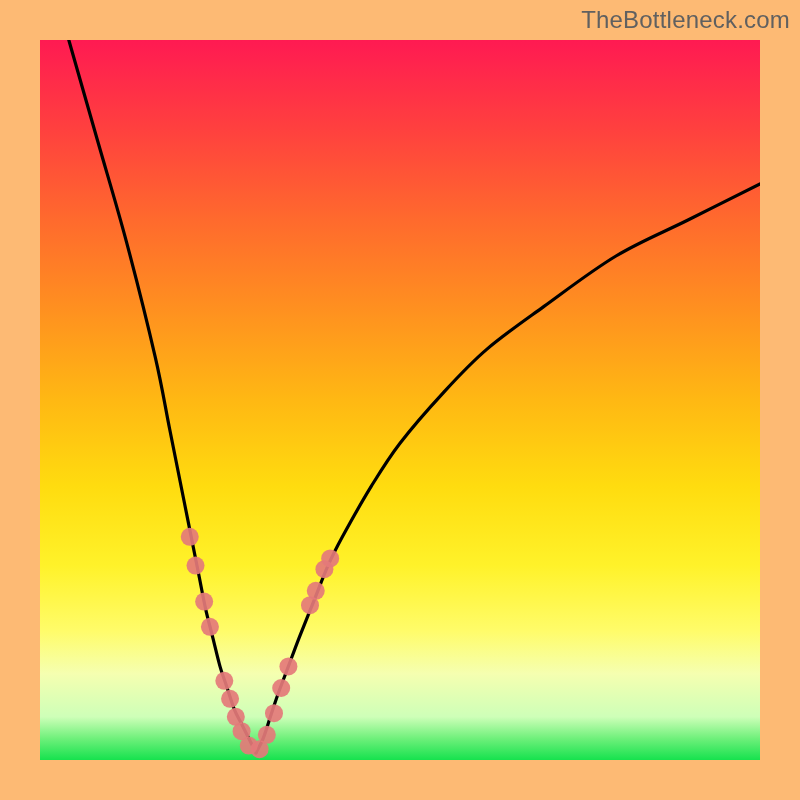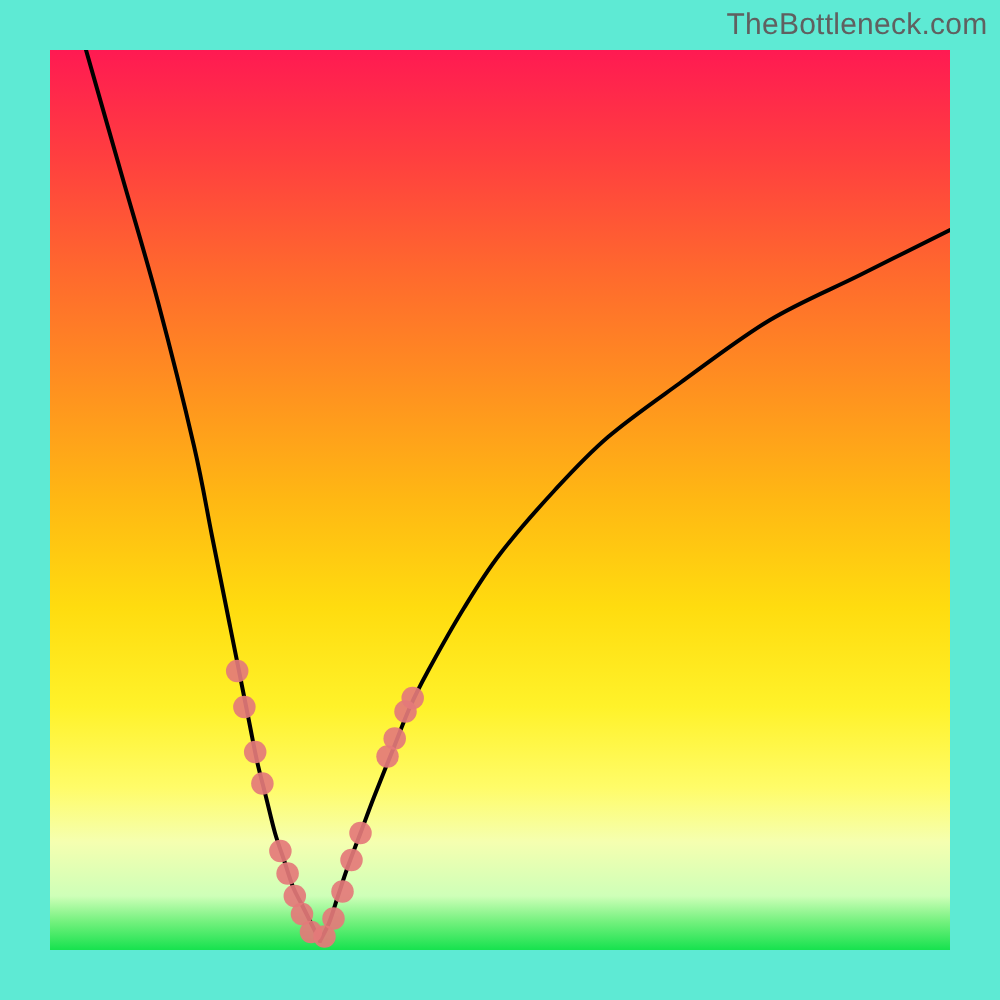--- a/index.html
+++ b/index.html
@@ -8,21 +8,21 @@
     width: 800px;
     height: 800px;
     background: #000;
     font-family: Arial, Helvetica, sans-serif;
     overflow: hidden;
   }
   .frame {
     position: relative;
     width: 800px;
     height: 800px;
-    background: #5eead4;
+    background: #fdba74;
   }
   .plot-area {
     position: absolute;
     left: 40px;
     top: 40px;
     width: 720px;
     height: 720px;
     background: linear-gradient(
       to bottom,
       #ff1a52 0%,

